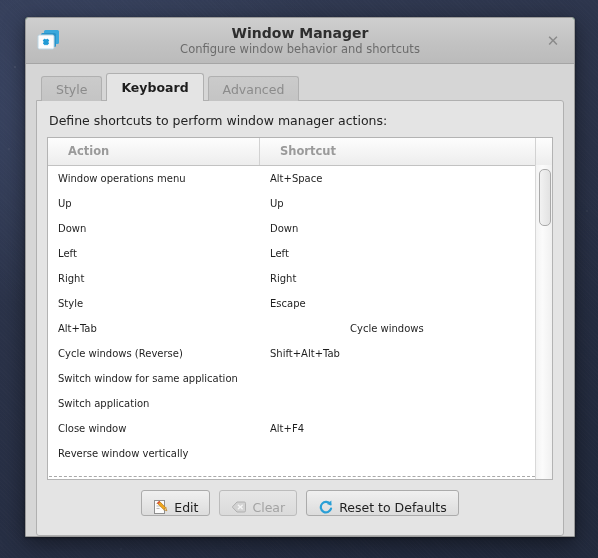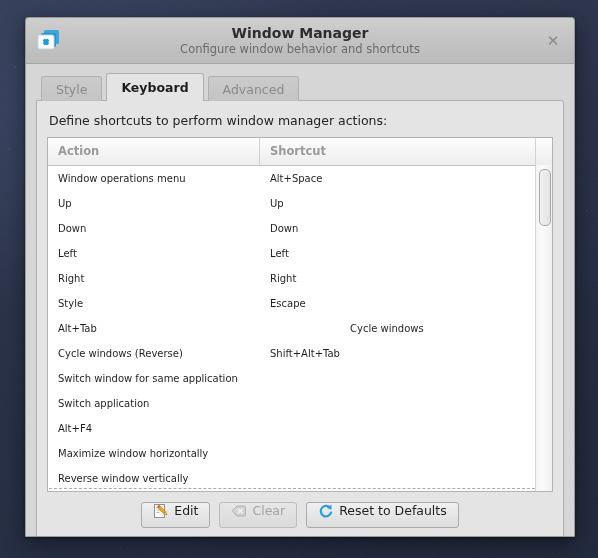--- a/index.html
+++ b/index.html
@@ -181,21 +181,21 @@
     height: 27px;
     flex: none;
     background: linear-gradient(to bottom, #fdfdfd 0%, #ededed 100%);
     border-bottom: 1px solid #c2c2c2;
   }
   .th {
     font-size: 11.5px;
     font-weight: bold;
     color: #9a9a9a;
     line-height: 26px;
-    padding-left: 10px;
+    padding-left: 20px;
     box-sizing: border-box;
     user-select: none;
     cursor: pointer;
   }
   .th.col-action { width: 212px; border-right: 1px solid #d2d2d2; }
   .th.col-shortcut { flex: 1; border-right: 1px solid #d2d2d2; }
   .th.col-spacer { width: 16px; padding: 0; border-right: none; }
 
   #table-body {
     position: relative;
@@ -255,21 +255,21 @@
   #action-row {
     display: flex;
     justify-content: center;
     align-items: center;
     gap: 9px;
     padding: 10px 0 9px 0;
     flex: none;
   }
   .btn {
     display: inline-flex;
-    align-items: flex-start;
+    align-items: flex-end;
     justify-content: center;
     gap: 5px;
     height: 26px;
     padding: 0 11px;
     font-size: 12.5px;
     color: #1f1f1f;
     background: linear-gradient(to bottom, #f0f0f0 0%, #dcdcdc 100%);
     border: 1px solid #ababab;
     border-radius: 3px;
     cursor: pointer;
@@ -376,25 +376,22 @@
               </div>
               <div class="row">
                 <div class="cell col-action">Switch window for same application</div>
                 <div class="cell col-shortcut"></div>
               </div>
               <div class="row">
                 <div class="cell col-action">Switch application</div>
                 <div class="cell col-shortcut"></div>
               </div>
               <div class="row">
+                <div class="cell col-action">Close window</div>
                 <div class="cell col-shortcut">Alt+F4</div>
-              </div>
-              <div class="row">
-                <div class="cell col-action">Maximize window horizontally</div>
-                <div class="cell col-shortcut"></div>
               </div>
               <div class="row">
                 <div class="cell col-action">Reverse window vertically</div>
                 <div class="cell col-shortcut"></div>
               </div>
             </div>
           <div id="focus-dash"></div>
         </div>
 
         <div id="vscroll">

